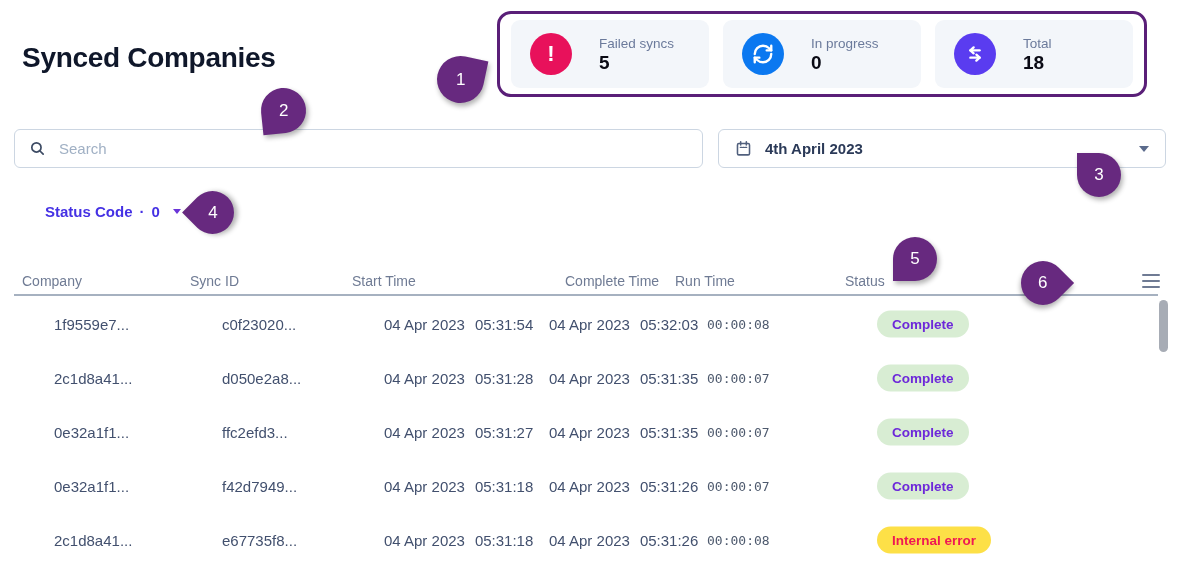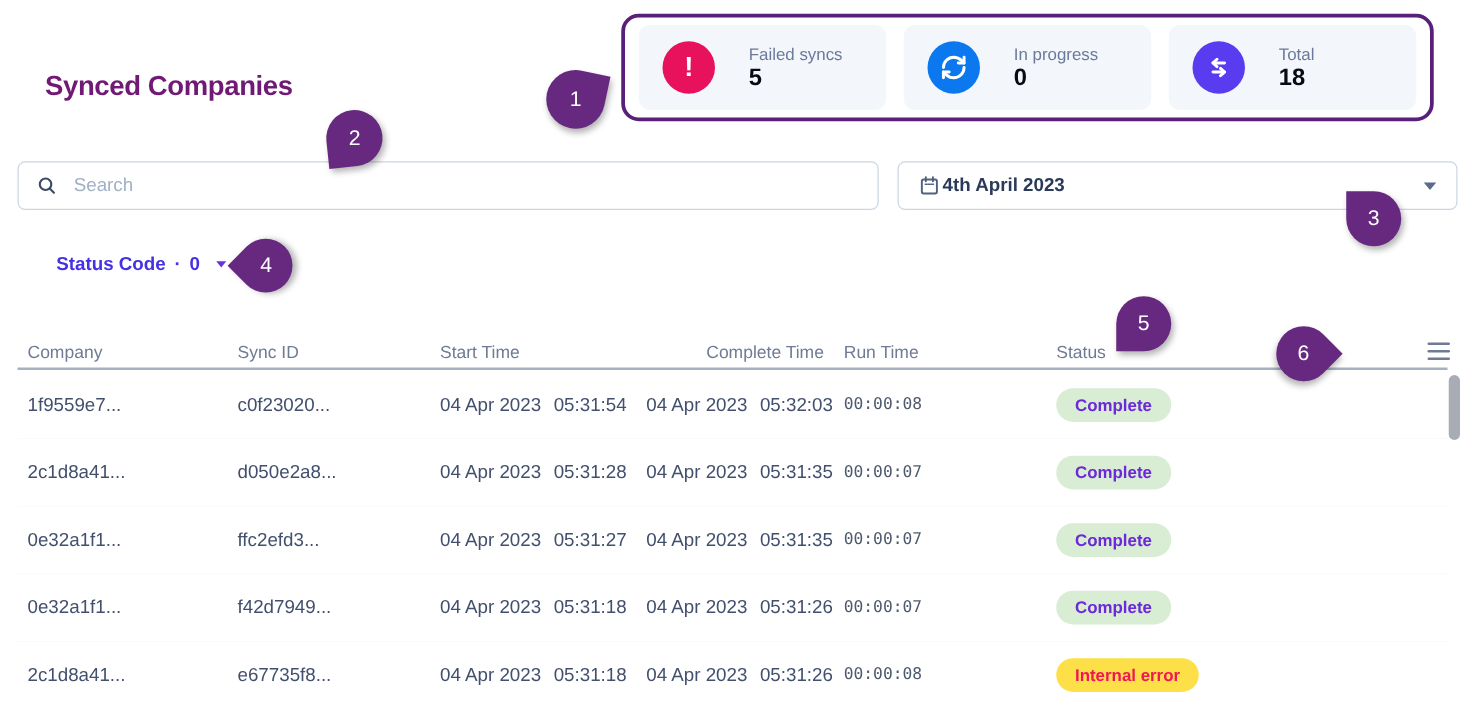--- a/index.html
+++ b/index.html
@@ -3,22 +3,22 @@
 <meta charset="utf-8">
 <style>
   html,body{margin:0;padding:0;}
   body{
     width:1178px;height:568px;background:#ffffff;overflow:hidden;position:relative;
     font-family:"Liberation Sans","DejaVu Sans",sans-serif;
     -webkit-font-smoothing:antialiased;
   }
   
   .page-title{
-    position:absolute;left:22px;top:42px;font-size:22px;font-weight:800;
-    color:#701a75;letter-spacing:-0.3px;margin:14px;
+    position:absolute;left:22px;top:42px;font-size:28px;font-weight:800;
+    color:#0f172a;letter-spacing:-0.3px;margin:0;
   }
   
   .stats-box{
     position:absolute;left:497px;top:11px;width:650px;height:86px;
     border:3px solid #5a1f78;border-radius:14px;background:#fff;
     display:flex;align-items:center;gap:14px;padding:0 11px;box-sizing:border-box;
   }
   .stat-card{
     flex:1;height:68px;background:#f3f6fa;border-radius:9px;
     display:flex;align-items:center;padding-left:19px;gap:27px;box-sizing:border-box;
@@ -40,37 +40,37 @@
   }
   .search-box input{
     border:none;outline:none;flex:1;font-size:15px;color:#2c3a57;background:transparent;
     font-family:"Liberation Sans","DejaVu Sans",sans-serif;
   }
   .search-box input::placeholder{color:#a0b0c4;}
   
   .date-picker{
     position:absolute;left:718px;top:129px;width:448px;height:39px;
     border:1px solid #ccd6e2;border-radius:6px;background:#fff;cursor:pointer;
-    display:flex;align-items:center;padding:0 16px;box-sizing:border-box;gap:2px;
+    display:flex;align-items:center;padding:0 16px;box-sizing:border-box;gap:13px;
   }
   .date-value{font-size:15px;font-weight:700;color:#2b3a58;flex:1;}
   .caret{width:0;height:0;border-left:5px solid transparent;border-right:5px solid transparent;border-top:6px solid #5b6b8c;}
   
   .status-filter{
     position:absolute;left:22px;top:203px;display:flex;align-items:center;gap:7px;
     font-size:15px;font-weight:800;color:#4531e4;cursor:pointer;margin-left:23px;
   }
   .status-filter .caret{border-top-color:#6a35d8;margin-left:6px;border-left-width:4.5px;border-right-width:4.5px;border-top-width:5.5px;}
   
   .thead-label{position:absolute;top:273px;font-size:14px;font-weight:400;color:#6f7b94;}
   .col-company{left:22px;}  .col-syncid{left:190px;}  .col-start{left:352px;}
   .col-complete{left:517px;margin-left:48px;}.col-runtime{left:675px;} .col-status{left:845px;}
   .header-rule{position:absolute;left:14px;top:294px;width:1144px;height:2px;background:#a6b1c0;}
   .trow{position:absolute;left:14px;width:1144px;height:54px;border-bottom:1px solid #dce7f0;background:#fff;}
-  .trow .c{position:absolute;top:50%;transform:translateY(-50%);font-size:15px;color:#42506e;white-space:nowrap;}
+  .trow .c{position:absolute;top:50%;transform:translateY(-50%);font-size:15px;color:#42506e;white-space:nowrap;margin-left:32px;}
   .trow .c.company{left:8px;}
   .trow .c.syncid{left:176px;}
   .trow .c.start{left:338px;}
   .trow .c.complete{left:503px;}
   .trow .c.runtime{left:661px;font-family:"DejaVu Sans Mono",monospace;font-size:13px;color:#4e5a6e;}
   .trow .c.status-cell{left:831px;}
   .tpart{margin-left:10px;}
   .badge{
     display:inline-block;padding:6px 15px;border-radius:14px;font-size:13.5px;font-weight:800;
   }

